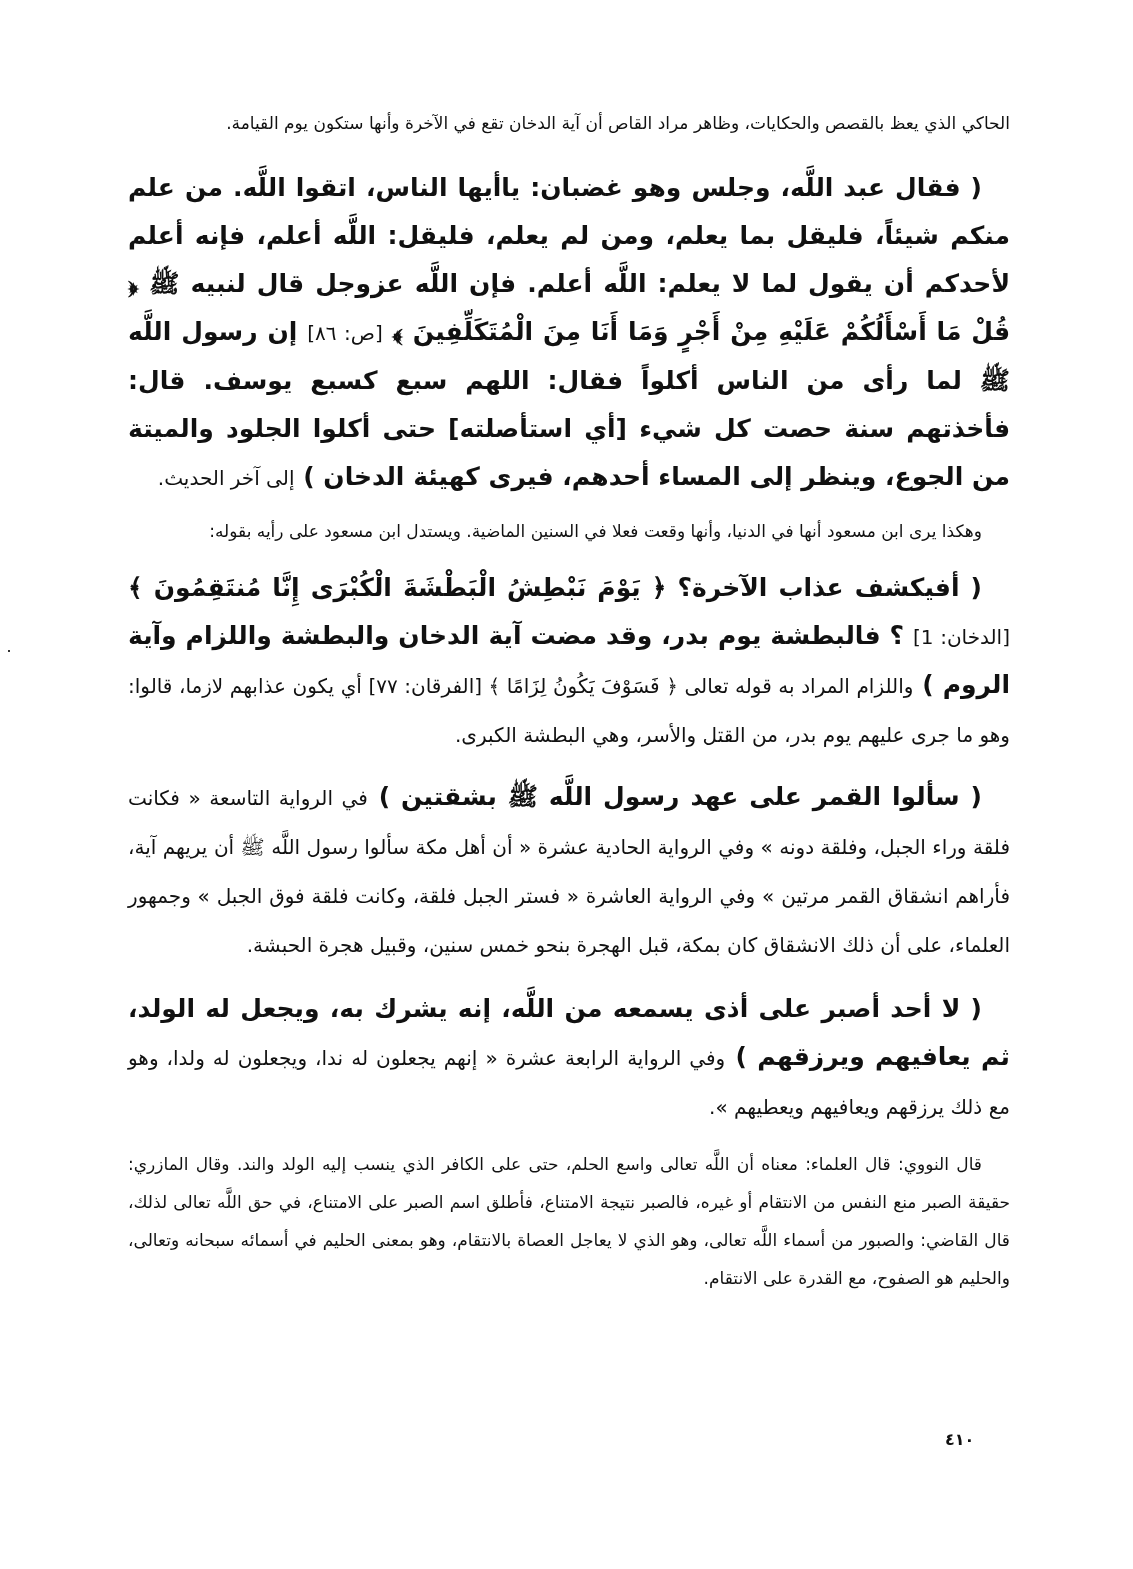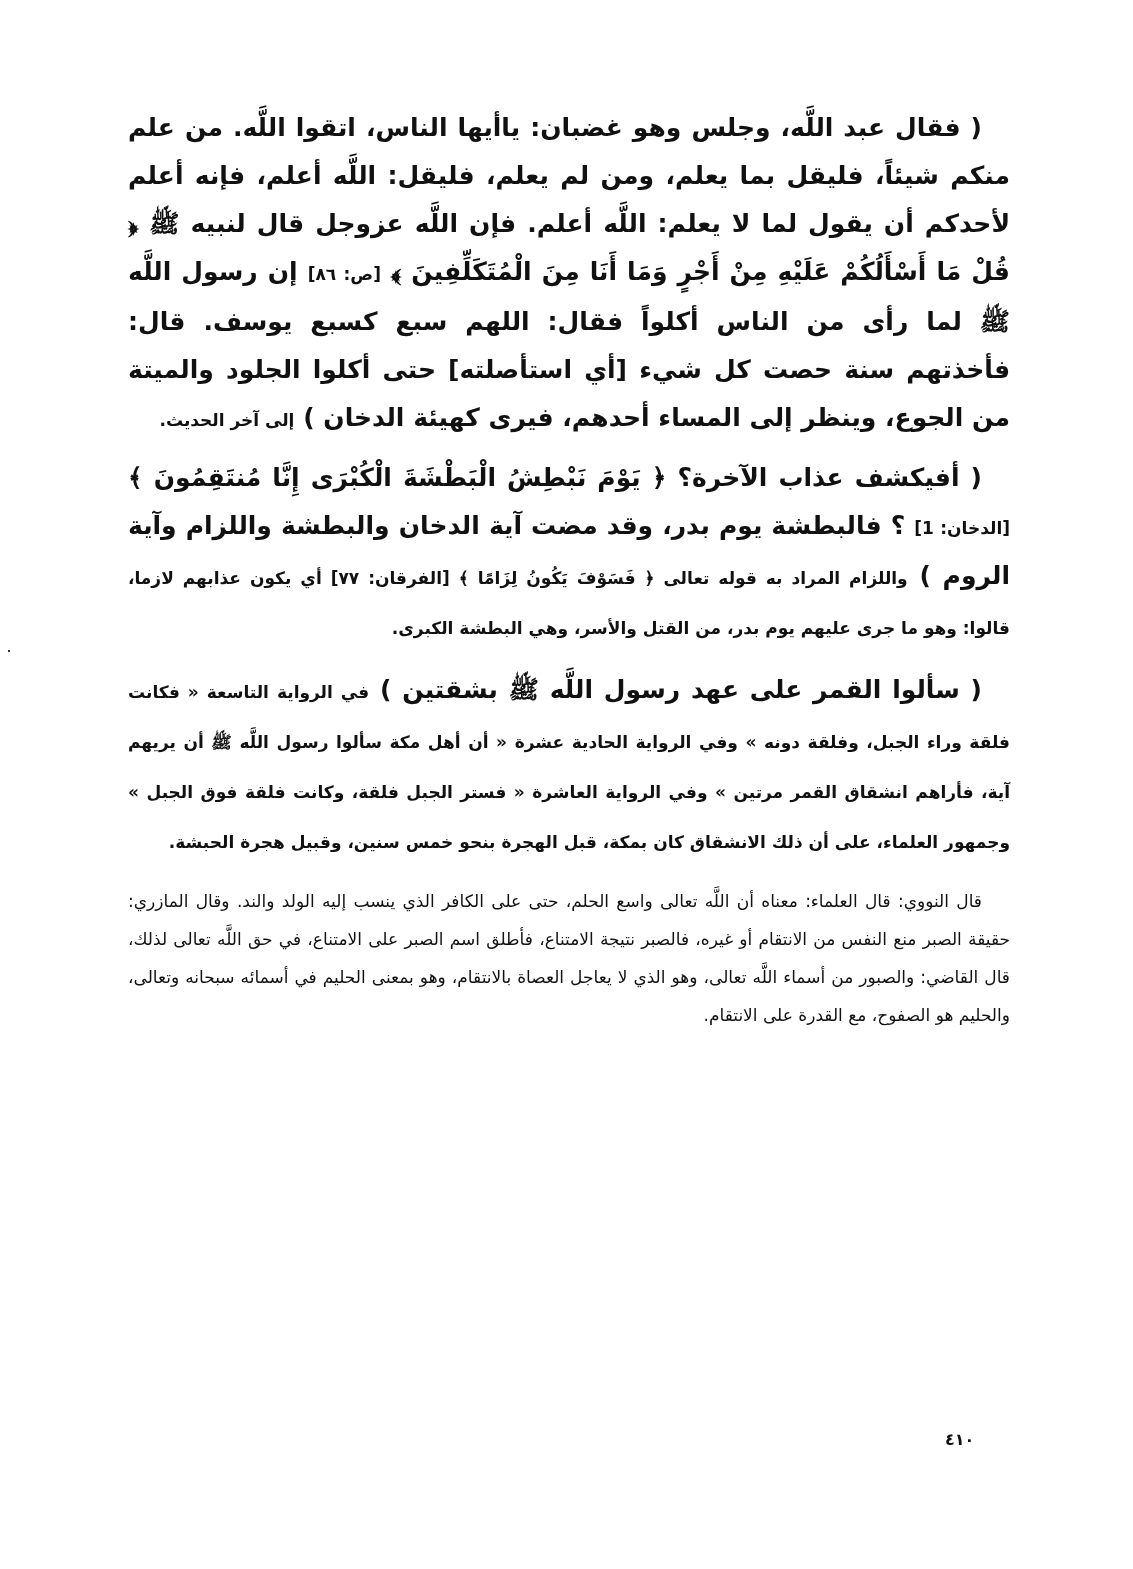--- a/index.html
+++ b/index.html
@@ -31,22 +31,22 @@
       font-size: 17px;
       line-height: 38px;
       font-weight: normal;
     }
     .big {
       font-size: 25px;
       line-height: 48px;
       font-weight: bold;
     }
     .big .small {
-      font-size: 17px;
-      font-weight: bold;
+      font-size: 20px;
+      font-weight: normal;
     }
     .indent { text-indent: 28px; }
     .p1 { margin-bottom: 22px; }
     .p2 { margin-bottom: 10px; }
     .p3 { margin-bottom: 14px; }
     .p4 { margin-bottom: 14px; }
     .p5 { margin-bottom: 16px; }
     .p6 { margin-bottom: 14px; }
     .p7 { margin-bottom: 0; }
     .page-number {
@@ -65,41 +65,51 @@
       width: 2px;
       height: 2px;
       background: #333;
     }
   </style>
 </head>
 <body>
 
 <div class="page">
 
+  <p class="para normal p1">
+    <span>الحاكي الذي يعظ بالقصص والحكايات، وظاهر مراد القاص أن آية الدخان تقع في الآخرة وأنها ستكون يوم القيامة.</span>
+  </p>
 
   <p class="para big indent p2">
     <span>( فقال عبد اللَّه، وجلس وهو غضبان: ياأيها الناس، اتقوا اللَّه. من علم منكم شيئاً، فليقل بما يعلم، ومن لم يعلم، فليقل: اللَّه أعلم، فإنه أعلم لأحدكم أن يقول لما لا يعلم: اللَّه أعلم. فإن اللَّه عزوجل قال لنبيه ﷺ ﴿ قُلْ مَا أَسْأَلُكُمْ عَلَيْهِ مِنْ أَجْرٍ وَمَا أَنَا مِنَ الْمُتَكَلِّفِينَ ﴾</span>
     <span class="small">[ص: ٨٦]</span>
     <span>إن رسول اللَّه ﷺ لما رأى من الناس أكلواً فقال: اللهم سبع كسبع يوسف. قال: فأخذتهم سنة حصت كل شيء [أي استأصلته] حتى أكلوا الجلود والميتة من الجوع، وينظر إلى المساء أحدهم، فيرى كهيئة الدخان )</span>
     <span class="small">إلى آخر الحديث.</span>
   </p>
 
+  <p class="para normal indent p3">
+    <span>وهكذا يرى ابن مسعود أنها في الدنيا، وأنها وقعت فعلا في السنين الماضية. ويستدل ابن مسعود على رأيه بقوله:</span>
+  </p>
 
   <p class="para big indent p4">
     <span>( أفيكشف عذاب الآخرة؟ ﴿ يَوْمَ نَبْطِشُ الْبَطْشَةَ الْكُبْرَى إِنَّا مُنتَقِمُونَ ﴾</span>
     <span class="small">[الدخان: 1]</span>
     <span>؟ فالبطشة يوم بدر، وقد مضت آية الدخان والبطشة واللزام وآية الروم )</span>
     <span class="small">واللزام المراد به قوله تعالى ﴿ فَسَوْفَ يَكُونُ لِزَامًا ﴾ [الفرقان: ٧٧] أي يكون عذابهم لازما، قالوا: وهو ما جرى عليهم يوم بدر، من القتل والأسر، وهي البطشة الكبرى.</span>
   </p>
 
   <p class="para big indent p5">
     <span>( سألوا القمر على عهد رسول اللَّه ﷺ بشقتين )</span>
     <span class="small">في الرواية التاسعة « فكانت فلقة وراء الجبل، وفلقة دونه » وفي الرواية الحادية عشرة « أن أهل مكة سألوا رسول اللَّه ﷺ أن يريهم آية، فأراهم انشقاق القمر مرتين » وفي الرواية العاشرة « فستر الجبل فلقة، وكانت فلقة فوق الجبل » وجمهور العلماء، على أن ذلك الانشقاق كان بمكة، قبل الهجرة بنحو خمس سنين، وقبيل هجرة الحبشة.</span>
   </p>
 
+  <p class="para big indent p6">
+    <span>( لا أحد أصبر على أذى يسمعه من اللَّه، إنه يشرك به، ويجعل له الولد، ثم يعافيهم ويرزقهم )</span>
+    <span class="small">وفي الرواية الرابعة عشرة « إنهم يجعلون له ندا، ويجعلون له ولدا، وهو مع ذلك يرزقهم ويعافيهم ويعطيهم ».</span>
+  </p>
 
   <p class="para normal indent p7">
     <span>قال النووي: قال العلماء: معناه أن اللَّه تعالى واسع الحلم، حتى على الكافر الذي ينسب إليه الولد والند. وقال المازري: حقيقة الصبر منع النفس من الانتقام أو غيره، فالصبر نتيجة الامتناع، فأطلق اسم الصبر على الامتناع، في حق اللَّه تعالى لذلك، قال القاضي: والصبور من أسماء اللَّه تعالى، وهو الذي لا يعاجل العصاة بالانتقام، وهو بمعنى الحليم في أسمائه سبحانه وتعالى، والحليم هو الصفوح، مع القدرة على الانتقام.</span>
   </p>
 
 </div>
 
 <div class="margin-mark"></div>
 
 <div class="page-number">٤١٠</div>

